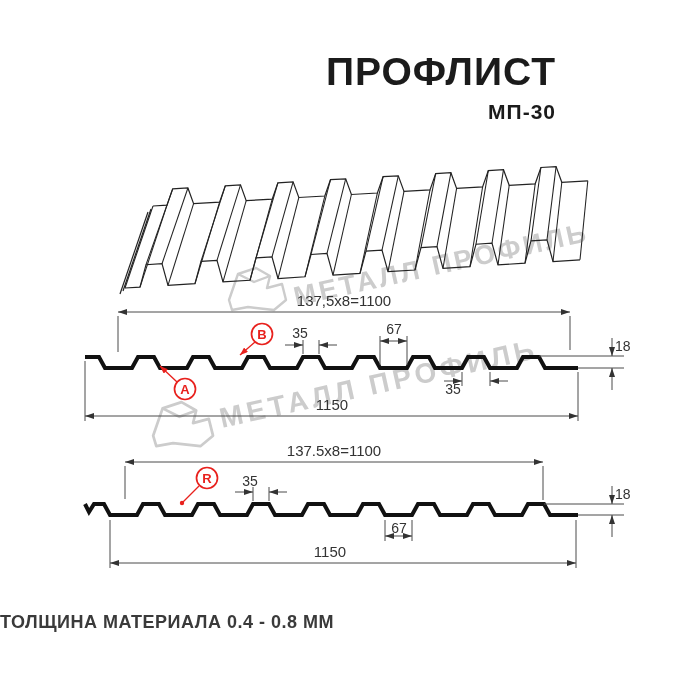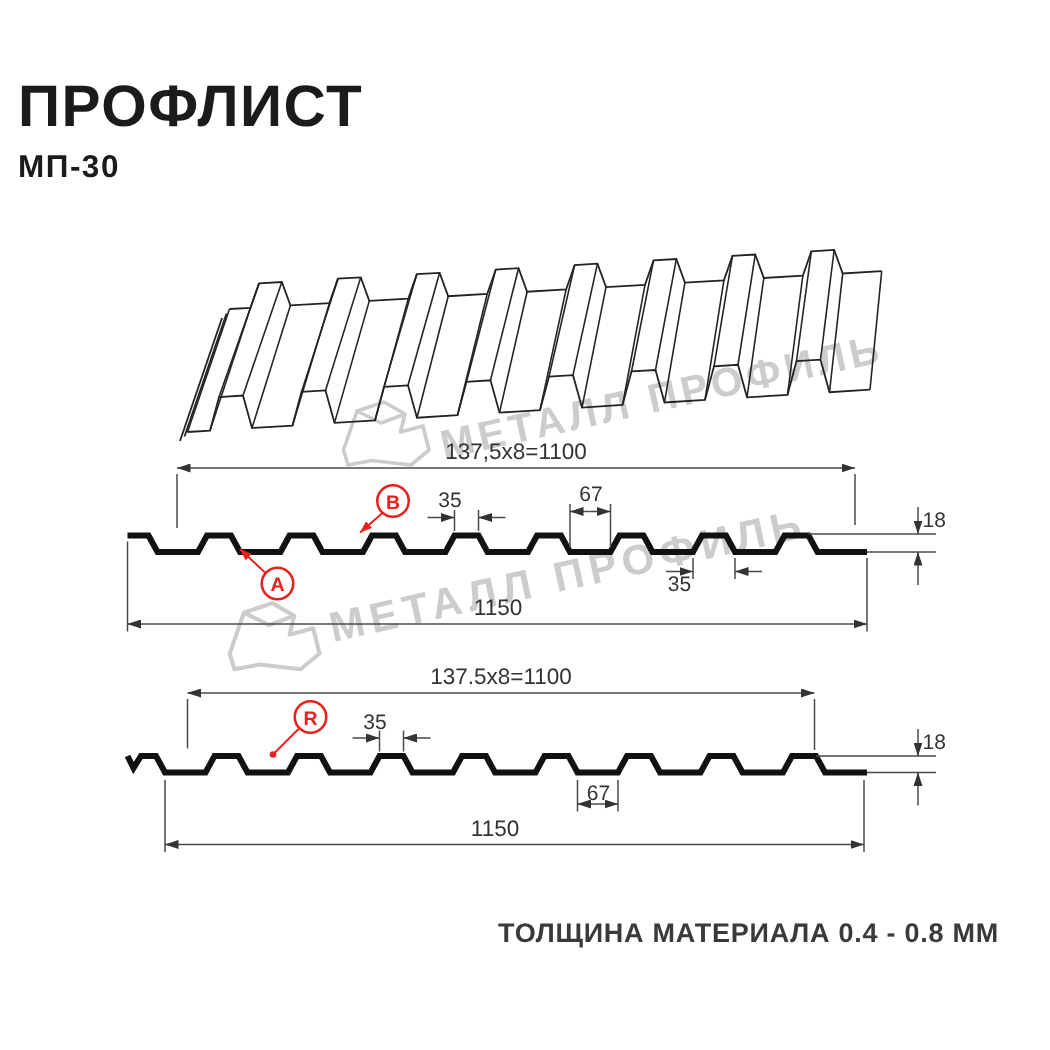--- a/index.html
+++ b/index.html
@@ -1,23 +1,23 @@
 <!DOCTYPE html>
 <html><head>
 <meta charset="utf-8">
 <style>
   html,body{margin:0;padding:0;}
   body{width:700px;height:700px;background:#ffffff;position:relative;overflow:hidden;
        font-family:"Liberation Sans", sans-serif;}
   .stage{position:absolute;inset:0;width:700px;height:700px;background:#fff;}
-  .header{position:absolute;top:52px;left:12px;width:556px;text-align:left;}
+  .header{position:absolute;top:52px;left:0;width:556px;text-align:right;}
   .title{font-size:39px;font-weight:800;letter-spacing:1px;color:#1b1b1b;line-height:1;}
   .subtitle{font-size:21px;font-weight:700;letter-spacing:1px;color:#1b1b1b;margin-top:9px;}
-  .footer{position:absolute;top:612px;left:0;width:656px;text-align:right;
-          font-size:18px;font-weight:700;letter-spacing:.5px;color:#3a3a3a;margin-left:10px;}
+  .footer{position:absolute;top:612px;left:0;width:656px;text-align:left;
+          font-size:18px;font-weight:700;letter-spacing:.5px;color:#3a3a3a;}
   svg{position:absolute;left:0;top:0;}
   svg text{font-family:"Liberation Sans", sans-serif;}
   .dimtxt{font-size:14px;fill:#333;}
   .dimtxt2{font-size:15px;fill:#333;}
   .lbl{font-size:13px;font-weight:bold;fill:#e8211d;}
   .wmtxt{font-size:27px;font-weight:bold;letter-spacing:3px;fill:#cccccc;}
 </style>
 </head>
 <body>
 

